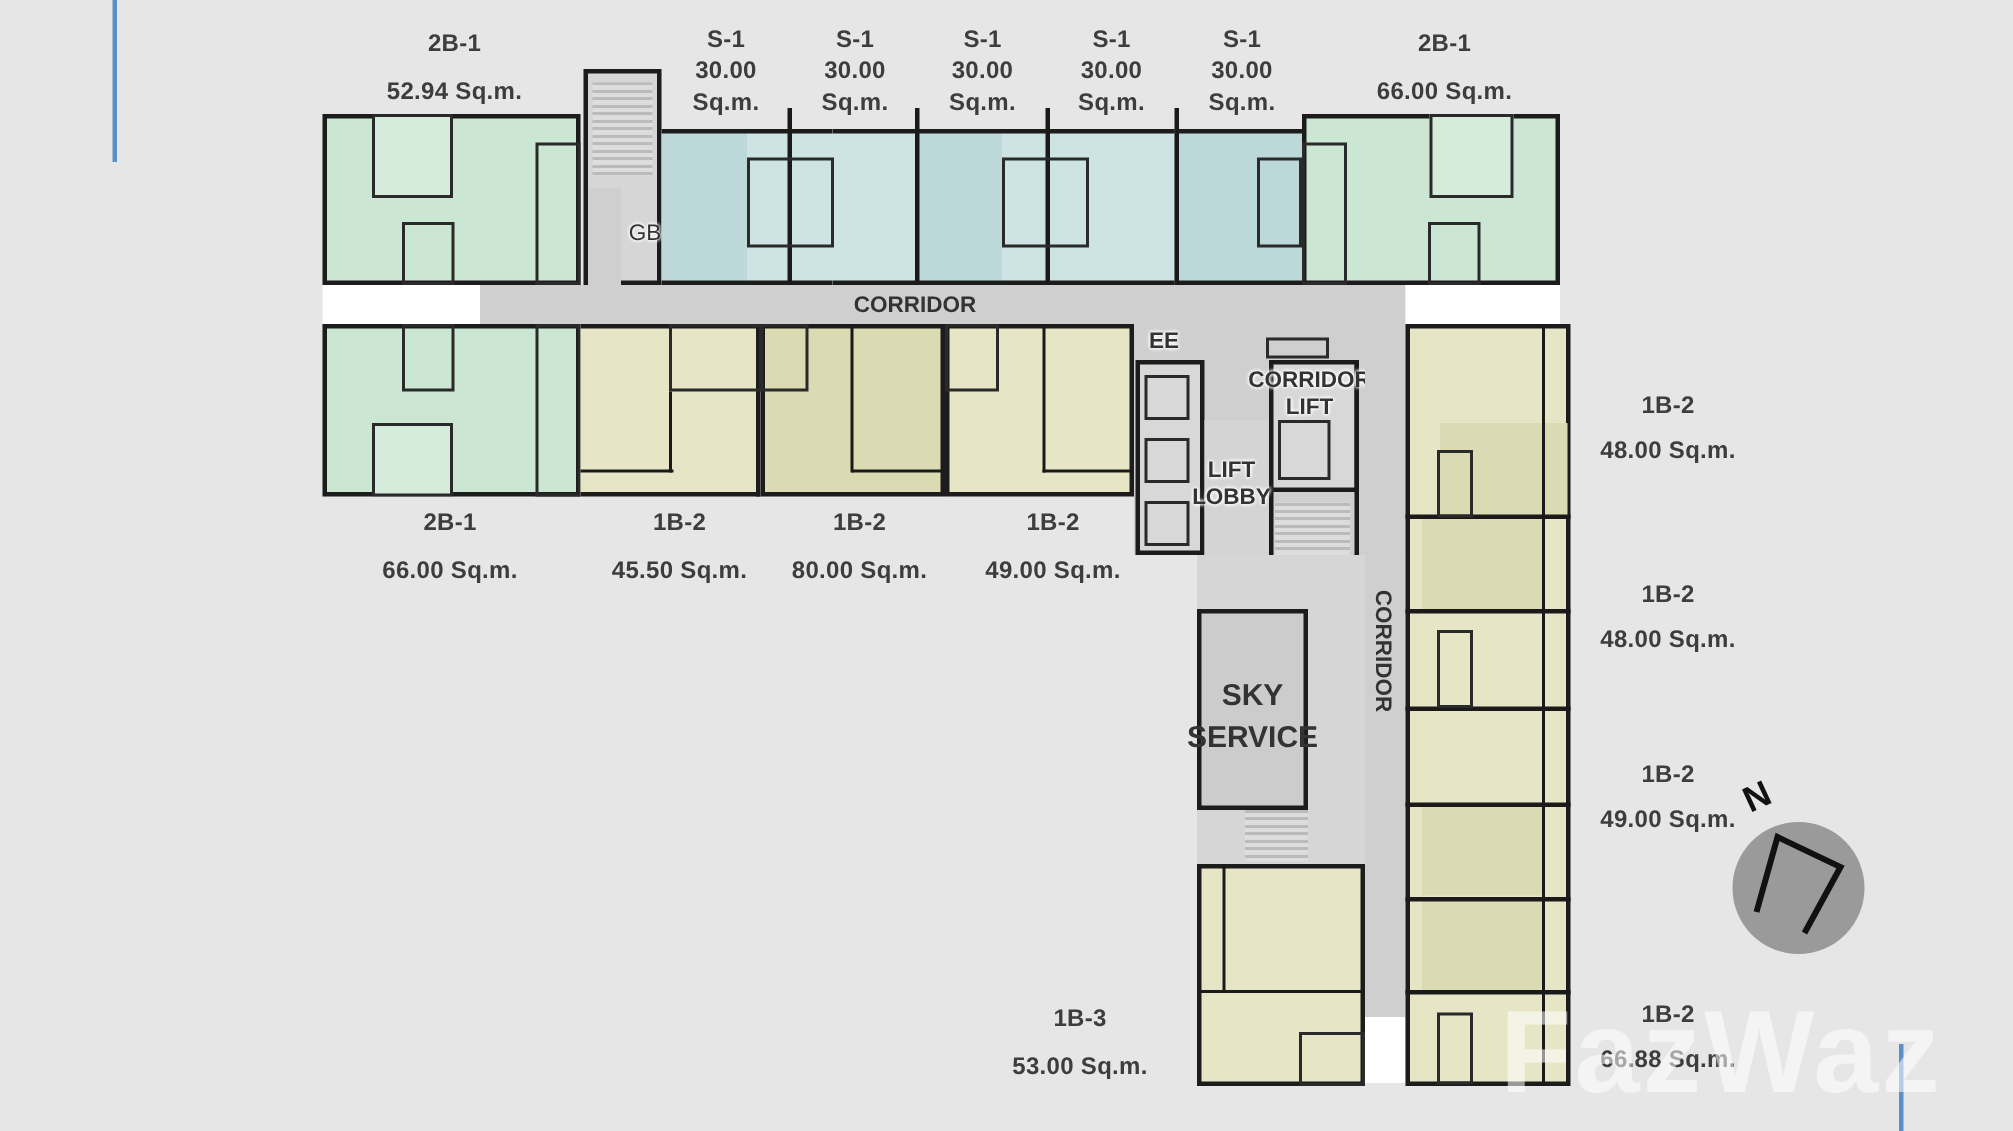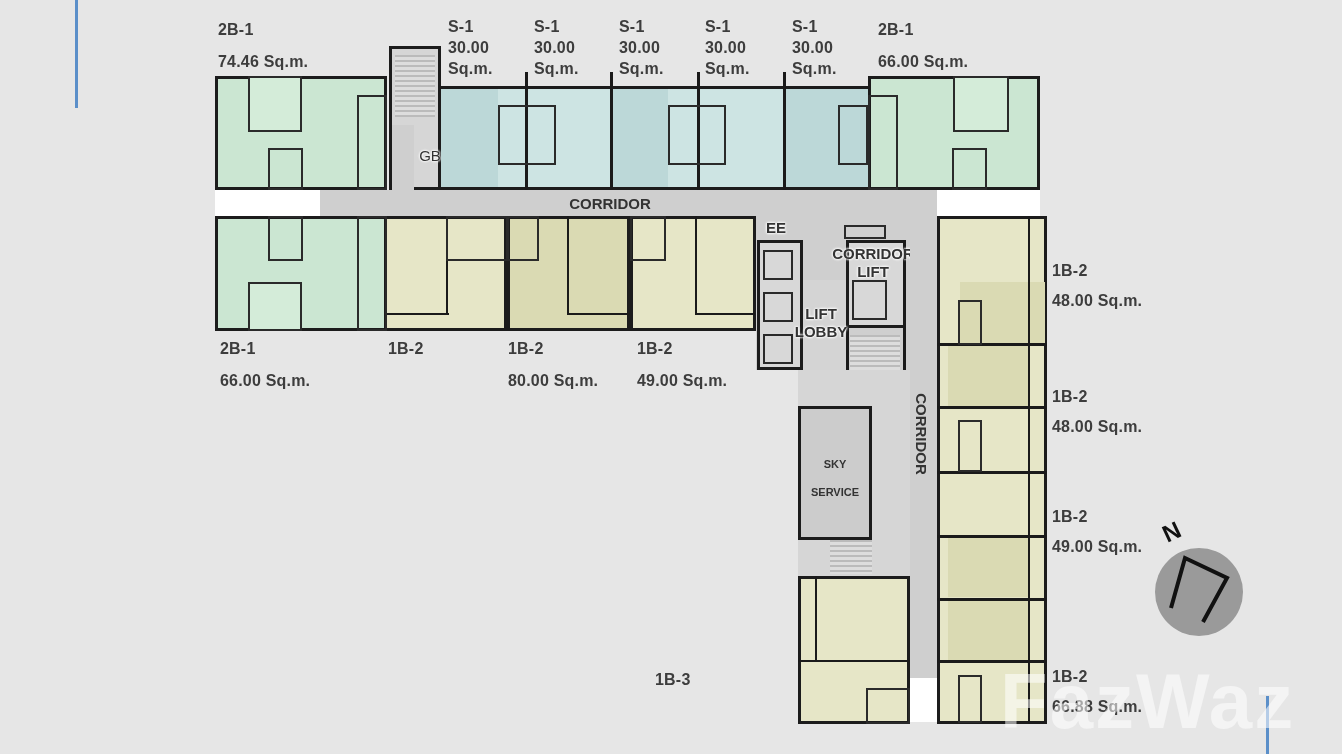--- a/index.html
+++ b/index.html
@@ -1,18 +1,18 @@
 <!DOCTYPE html>
 <html><head>
 <meta charset="utf-8">
 <style>
   html,body{margin:0;padding:0;}
   body{width:1342px;height:754px;background:#e6e6e6;position:relative;overflow:hidden;font-family:"Liberation Sans",sans-serif;color:#3a3a3a;}
   .abs{position:absolute;box-sizing:border-box;}
-  .lbl{position:absolute;text-align:left;font-size:16px;line-height:21px;color:#3d3d3d;font-weight:bold;letter-spacing:0.2px;}
+  .lbl{position:absolute;text-align:center;font-size:16px;line-height:21px;color:#3d3d3d;font-weight:bold;letter-spacing:0.2px;}
   .lbl span{display:block;}
   .green{background:#cbe6d2;}
   .blue{background:#bcd8d8;}
   .blue2{background:#cde4e3;}
   .tan{background:#e6e6c7;}
   .tan2{background:#dadab3;}
   .grey{background:#cfcfcf;}
   .white{background:#ffffff;}
   .wall{position:absolute;background:#1a1a1a;}
   .inner{position:absolute;box-sizing:border-box;border:2px solid #2a2a2a;}
@@ -103,21 +103,21 @@
     <span style="display:block;">LIFT</span>
     <span style="display:block;">LOBBY</span>
   </div>
 
   <div class="abs" style="left:798px;top:370px;width:112px;height:206px;background:#d6d6d6;"></div>
   <div class="abs grey" style="left:910px;top:216px;width:27px;height:462px;"></div>
   <div class="abs white" style="left:910px;top:678px;width:27px;height:44px;"></div>
   <div class="tag" style="left:861px;top:425px;width:120px;transform:rotate(90deg);text-shadow:none;">CORRIDOR</div>
 
   <div class="abs" style="left:798px;top:406px;width:74px;height:134px;border:3px solid #1c1c1c;background:#cccccc;"></div>
-  <div class="tag" style="left:786px;top:450px;width:98px;font-size:11px;line-height:28px;text-shadow:none;">
+  <div class="tag" style="left:786px;top:450px;width:98px;font-size:20px;line-height:28px;text-shadow:none;">
     <span style="display:block;">SKY</span>
     <span style="display:block;">SERVICE</span>
   </div>
   <div class="stairs" style="left:830px;top:540px;width:42px;height:34px;"></div>
 
   <div class="abs tan" style="left:937px;top:216px;width:110px;height:508px;border:3px solid #1c1c1c;"></div>
   <div class="abs tan2" style="left:960px;top:282px;width:85px;height:62px;"></div>
   <div class="abs tan2" style="left:948px;top:346px;width:82px;height:62px;"></div>
   <div class="abs tan2" style="left:948px;top:535px;width:82px;height:62px;"></div>
   <div class="abs tan2" style="left:948px;top:600px;width:82px;height:60px;"></div>
@@ -133,21 +133,21 @@
   <div class="inner" style="left:958px;top:675px;width:24px;height:48px;"></div>
 
   <div class="abs tan" style="left:798px;top:576px;width:112px;height:148px;border:3px solid #1c1c1c;"></div>
   <div class="wall" style="left:798px;top:660px;width:112px;height:2px;"></div>
   <div class="wall" style="left:815px;top:576px;width:2px;height:84px;"></div>
   <div class="inner" style="left:866px;top:688px;width:44px;height:36px;"></div>
 </div>
 
 <div class="lbl" style="left:218px;top:14px;width:170px;line-height:32px;">
   <span>2B-1</span>
-  <span style="font-size:16px;">74.46 Sq.m.</span>
+  <span style="font-size:16px;">52.94 Sq.m.</span>
 </div>
 <div class="lbl" style="left:448px;top:16px;width:72px;">
   <span>S-1</span>
   <span>30.00</span>
   <span>Sq.m.</span>
 </div>
 <div class="lbl" style="left:534px;top:16px;width:72px;">
   <span>S-1</span>
   <span>30.00</span>
   <span>Sq.m.</span>
@@ -171,20 +171,21 @@
   <span>2B-1</span>
   <span>66.00 Sq.m.</span>
 </div>
 
 <div class="lbl" style="left:220px;top:333px;width:160px;line-height:32px;">
   <span>2B-1</span>
   <span>66.00 Sq.m.</span>
 </div>
 <div class="lbl" style="left:388px;top:333px;width:130px;line-height:32px;">
   <span>1B-2</span>
+  <span>45.50 Sq.m.</span>
 </div>
 <div class="lbl" style="left:508px;top:333px;width:130px;line-height:32px;">
   <span>1B-2</span>
   <span>80.00 Sq.m.</span>
 </div>
 <div class="lbl" style="left:637px;top:333px;width:130px;line-height:32px;">
   <span>1B-2</span>
   <span>49.00 Sq.m.</span>
 </div>
 
@@ -200,20 +201,21 @@
   <span>1B-2</span>
   <span>49.00 Sq.m.</span>
 </div>
 <div class="lbl" style="left:1052px;top:662px;width:120px;line-height:30px;">
   <span>1B-2</span>
   <span>66.88 Sq.m.</span>
 </div>
 
 <div class="lbl" style="left:655px;top:664px;width:130px;line-height:32px;">
   <span>1B-3</span>
+  <span>53.00 Sq.m.</span>
 </div>
 
 <div style="position:absolute;left:1155px;top:548px;width:88px;height:88px;border-radius:50%;background:#9a9a9a;">
   <svg width="88" height="88" viewBox="0 0 88 88" style="position:absolute;left:0;top:0;">
     <polyline points="16,60 30,10 72,30 48,74" fill="none" stroke="#111" stroke-width="4" stroke-linejoin="miter"></polyline>
   </svg>
 </div>
 <div style="position:absolute;left:1163px;top:518px;font-size:24px;font-weight:bold;color:#111;transform:rotate(-25deg);">N</div>
 
 <div style="position:absolute;left:1000px;top:656px;font-size:78px;font-weight:bold;color:rgba(255,255,255,0.55);letter-spacing:2px;">FazWaz</div>

